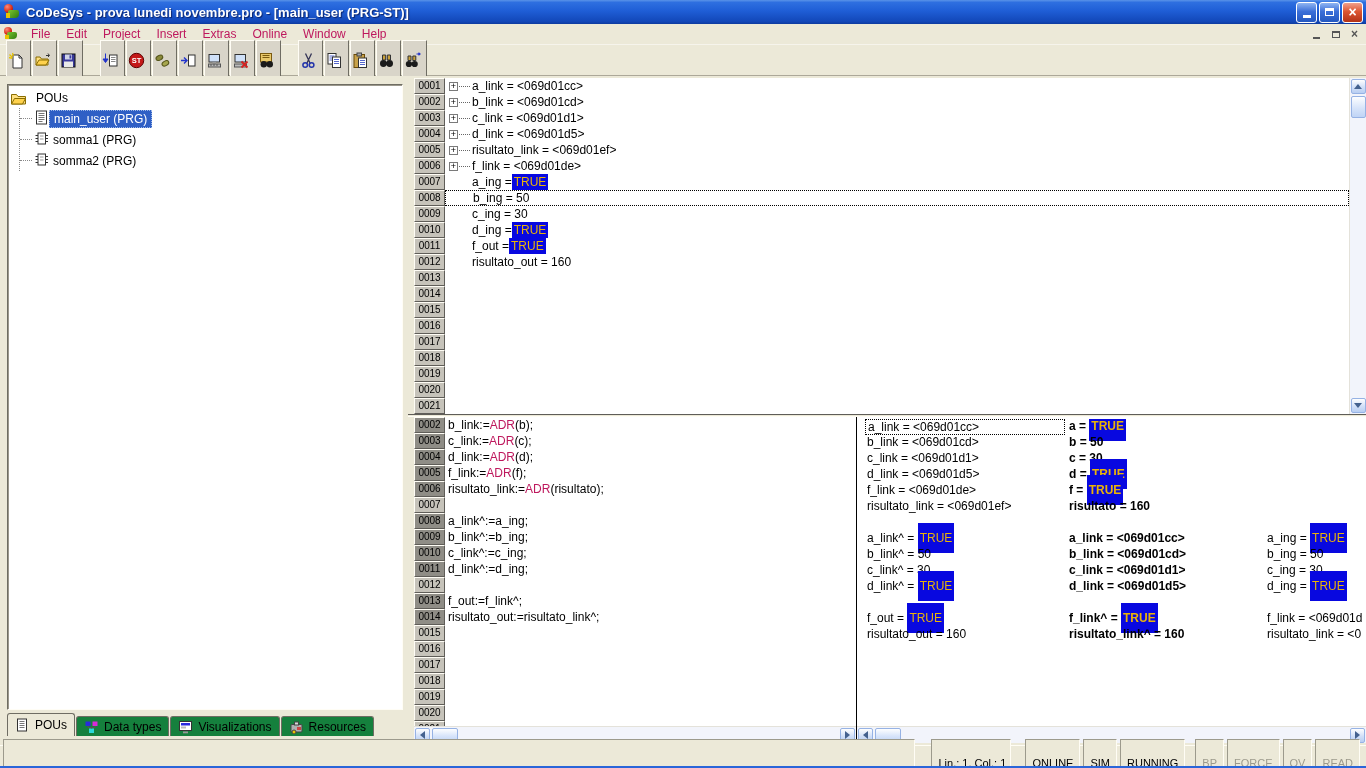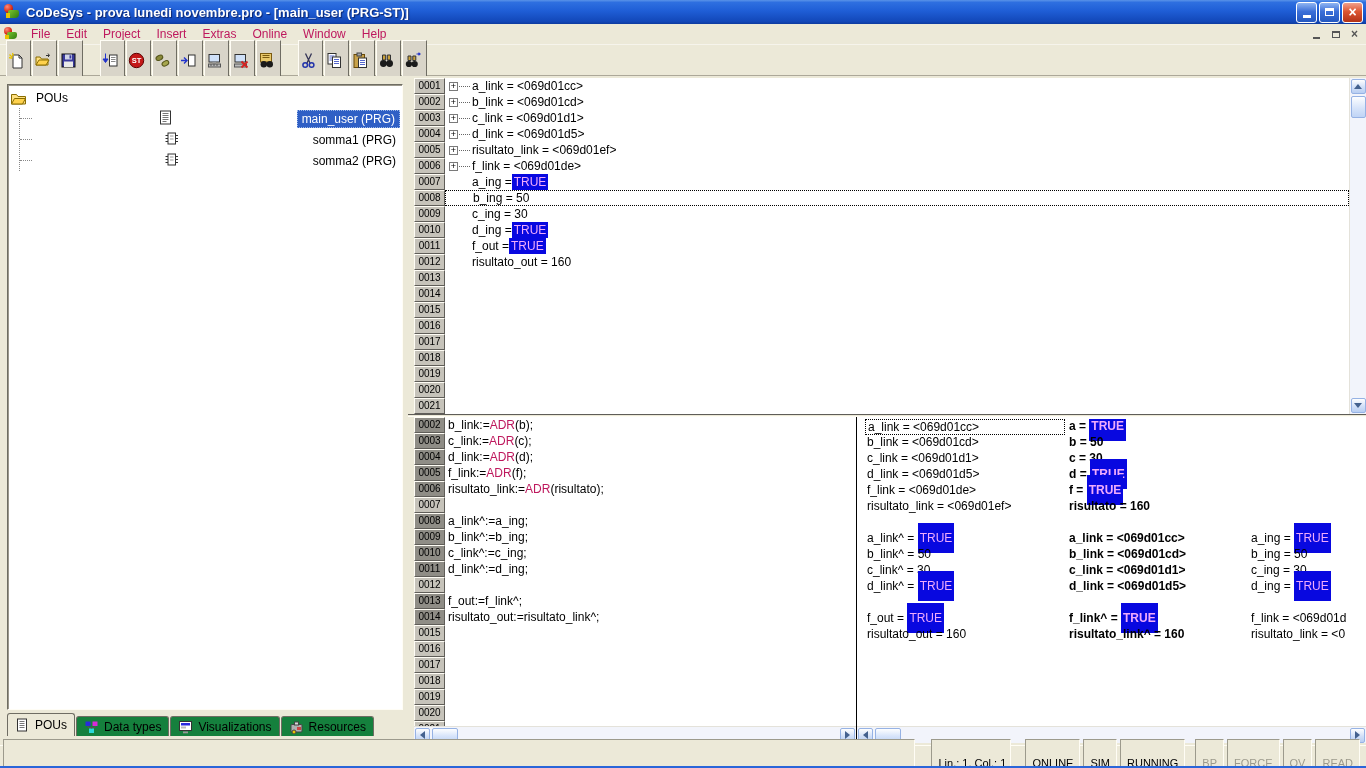--- a/index.html
+++ b/index.html
@@ -43,21 +43,21 @@
   
   #main{position:absolute;top:76px;left:0;width:1366px;height:669px;background:#ece9d8;display:flex;}
   
   #organizer{width:408px;flex:none;position:relative;}
   #tree-box{position:absolute;left:7px;right:5px;top:8px;height:626px;background:#fff;
     border:1px solid #6f6d63;border-right-color:#fffdf5;border-bottom-color:#fffdf5;
     box-shadow:inset 1px 1px 0 #9b988c;overflow:hidden;font-size:12px;padding:3px 2px;}
   .tree-row{height:20px;display:flex;align-items:center;white-space:nowrap;}
   .tree-row .ticon{width:17px;height:15px;flex:none;margin-right:5px;}
   .tree-children{margin-left:9px;border-left:1px dotted #888;}
-  .tree-child{height:21px;display:flex;align-items:center;white-space:nowrap;justify-content:space-between;}
+  .tree-child{height:21px;display:flex;align-items:center;white-space:nowrap;}
   .tree-connector{width:12px;height:1px;border-bottom:1px dotted #888;flex:none;margin-right:2px;}
   .tree-label{padding:1px 4px;}
   .tree-child.selected .tree-label{background:#2f5fc5;color:#fff;border:1px dotted #9db8e8;}
   
   #tabs{position:absolute;left:7px;top:636px;height:24px;display:flex;align-items:flex-end;font-size:12px;}
   .tab{height:20px;display:flex;align-items:center;padding:0 7px;margin-right:1px;background:#15803d;
     border:1px solid #6f6d63;border-bottom:none;border-radius:3px 3px 0 0;position:relative;}
   .tab.active{height:23px;background:#ece9d8;z-index:2;font-weight:normal;}
   .tab .ticon{width:16px;height:14px;margin-right:4px;}
   
@@ -67,38 +67,38 @@
   .row{height:16px;display:flex;font-size:12px;line-height:16px;}
   .gut{flex:none;width:31px;height:16px;background:#c6c3ba;border:1px solid;
     border-color:#fffdf5 #5f5d58 #5f5d58 #fffdf5;font-size:10px;text-align:center;line-height:14px;color:#000;}
   .gut.filled{background:#8f8d86;}
   .rowc{flex:1;display:flex;align-items:center;padding-left:4px;white-space:nowrap;overflow:hidden;height:16px;}
   .rowc.sel{border:1px dotted #000;}
   .expandbox{width:9px;height:9px;flex:none;border:1px solid #7a7a7a;background:#fff;font-size:9px;
     line-height:7px;text-align:center;margin-right:1px;color:#000;}
   .conn{width:11px;height:1px;border-bottom:1px dotted #666;flex:none;margin-right:2px;}
   .indent{width:23px;flex:none;}
-  .hl{background:#0808e0;color:#f0abfc;padding:8px 2px;}
+  .hl{background:#0808e0;color:#eab308;padding:8px 2px;}
   .kw{color:#be185d;}
   
   #h-divider{position:absolute;left:0;right:0;top:338px;height:3px;background:#ece9d8;
     border-top:1px solid #5f5d58;border-bottom:1px solid #fffdf5;}
   
   #codepane{position:absolute;left:6px;width:442px;top:341px;bottom:2px;background:#fff;overflow:hidden;}
   #code-rows{position:absolute;top:0;left:0;right:0;bottom:17px;overflow:hidden;}
   .code-text{padding-left:3px;white-space:pre;}
   #vline{position:absolute;left:448px;width:1px;top:341px;bottom:2px;background:#000;}
   
   #watchpane{position:absolute;left:449px;right:0;top:341px;bottom:2px;background:#fff;overflow:hidden;}
   #watch-rows{position:absolute;top:2px;left:0;right:0;bottom:17px;overflow:hidden;}
   .wrow{position:relative;height:16px;font-size:12px;line-height:15px;}
   .wcell{position:absolute;top:0;height:16px;white-space:nowrap;padding:0 2px;}
   .wcell.c0{left:8px;width:200px;}
   .wcell.c1{left:210px;width:196px;font-weight:bold;}
-  .wcell.c2{left:392px;}
+  .wcell.c2{left:408px;}
   .wcell.sel{border:1px dotted #000;}
   
   .sb-h{position:absolute;height:17px;left:0;right:0;bottom:0;background:#f2f4fb;
     border-top:1px solid #e4e2da;display:flex;align-items:center;padding:0 1px;}
   .sb-v{position:absolute;width:17px;right:0;top:0;bottom:0;background:#f2f4fb;
     border-left:1px solid #e4e2da;display:flex;flex-direction:column;align-items:center;padding:1px 0;}
   .sb-btn{width:15px;height:15px;flex:none;border:1px solid #96b2e4;border-radius:2px;
     background:linear-gradient(180deg,#fefefe,#d2e0f8 55%,#b8cef2);
     display:flex;align-items:center;justify-content:center;}
   .sb-thumb{border:1px solid #96b2e4;border-radius:2px;

